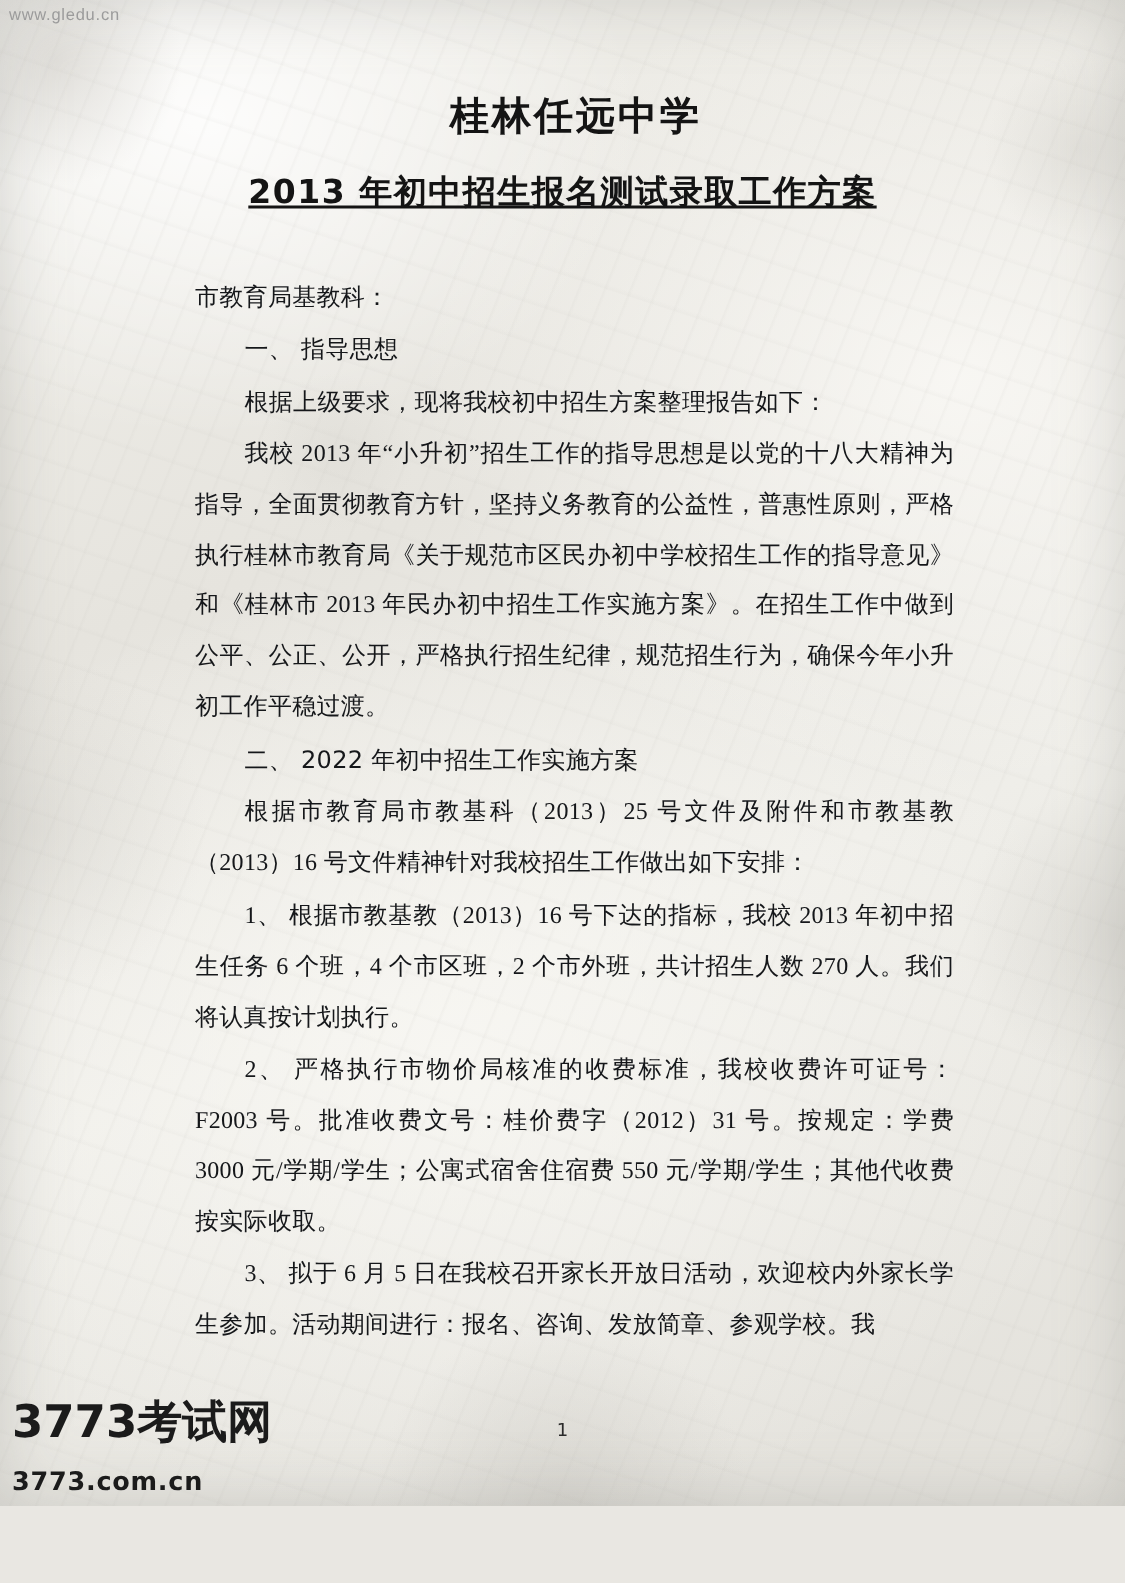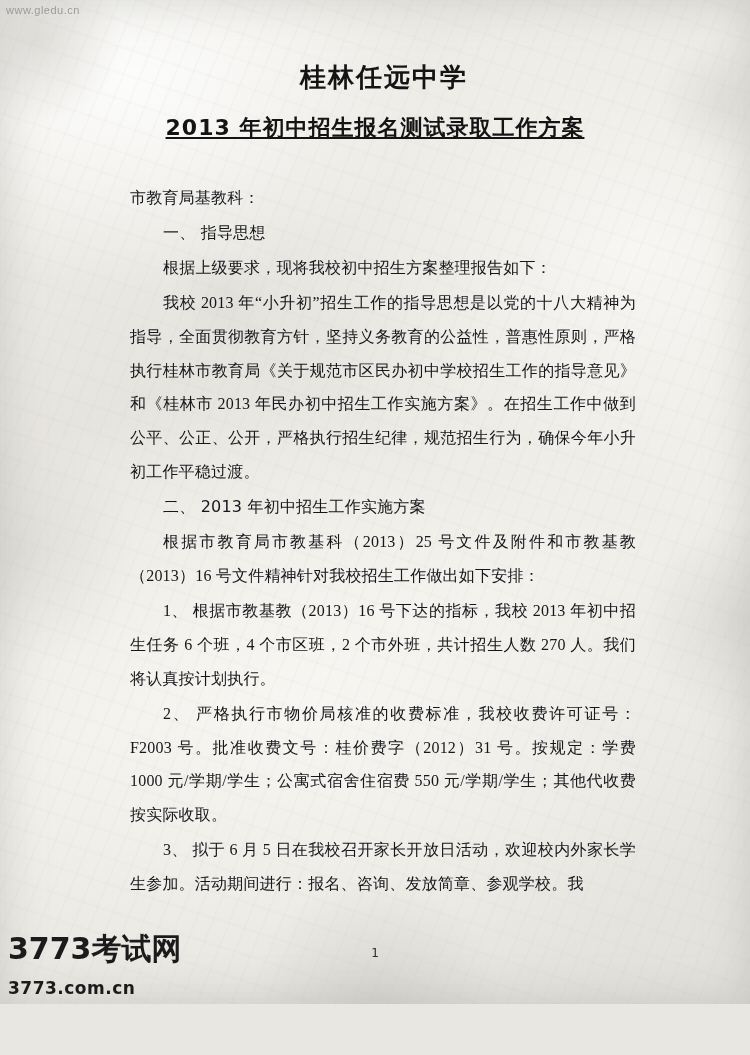--- a/index.html
+++ b/index.html
@@ -178,27 +178,27 @@
     <div class="body-block">
 
       <p class="para">市教育局基教科：</p>
 
       <p class="para section-head">一、  指导思想</p>
 
       <p class="para indent">根据上级要求，现将我校初中招生方案整理报告如下：</p>
 
       <p class="para indent2">我校 2013 年“小升初”招生工作的指导思想是以党的十八大精神为指导，全面贯彻教育方针，坚持义务教育的公益性，普惠性原则，严格执行桂林市教育局《关于规范市区民办初中学校招生工作的指导意见》和《桂林市 2013 年民办初中招生工作实施方案》。在招生工作中做到公平、公正、公开，严格执行招生纪律，规范招生行为，确保今年小升初工作平稳过渡。</p>
 
-      <p class="para section-head">二、  2013 年初中招生工作实施方案</p>
+      <p class="para section-head">二、  2022 年初中招生工作实施方案</p>
 
       <p class="para indent2">根据市教育局市教基科（2013）25 号文件及附件和市教基教（2013）16 号文件精神针对我校招生工作做出如下安排：</p>
 
       <p class="para indent2">1、  根据市教基教（2013）16 号下达的指标，我校 2013 年初中招生任务 6 个班，4 个市区班，2 个市外班，共计招生人数 270 人。我们将认真按计划执行。</p>
 
-      <p class="para indent2">2、  严格执行市物价局核准的收费标准，我校收费许可证号：F2003 号。批准收费文号：桂价费字（2012）31 号。按规定：学费 1000 元/学期/学生；公寓式宿舍住宿费 550 元/学期/学生；其他代收费按实际收取。</p>
+      <p class="para indent2">2、  严格执行市物价局核准的收费标准，我校收费许可证号：F2003 号。批准收费文号：桂价费字（2012）31 号。按规定：学费 3000 元/学期/学生；公寓式宿舍住宿费 550 元/学期/学生；其他代收费按实际收取。</p>
 
       <p class="para indent2">3、  拟于 6 月 5 日在我校召开家长开放日活动，欢迎校内外家长学生参加。活动期间进行：报名、咨询、发放简章、参观学校。我</p>
 
     </div>
   </div>
 
   <div class="page-number">1</div>
 
   <div class="footer-watermark">
     <div class="fw-main">3773考试网</div>

